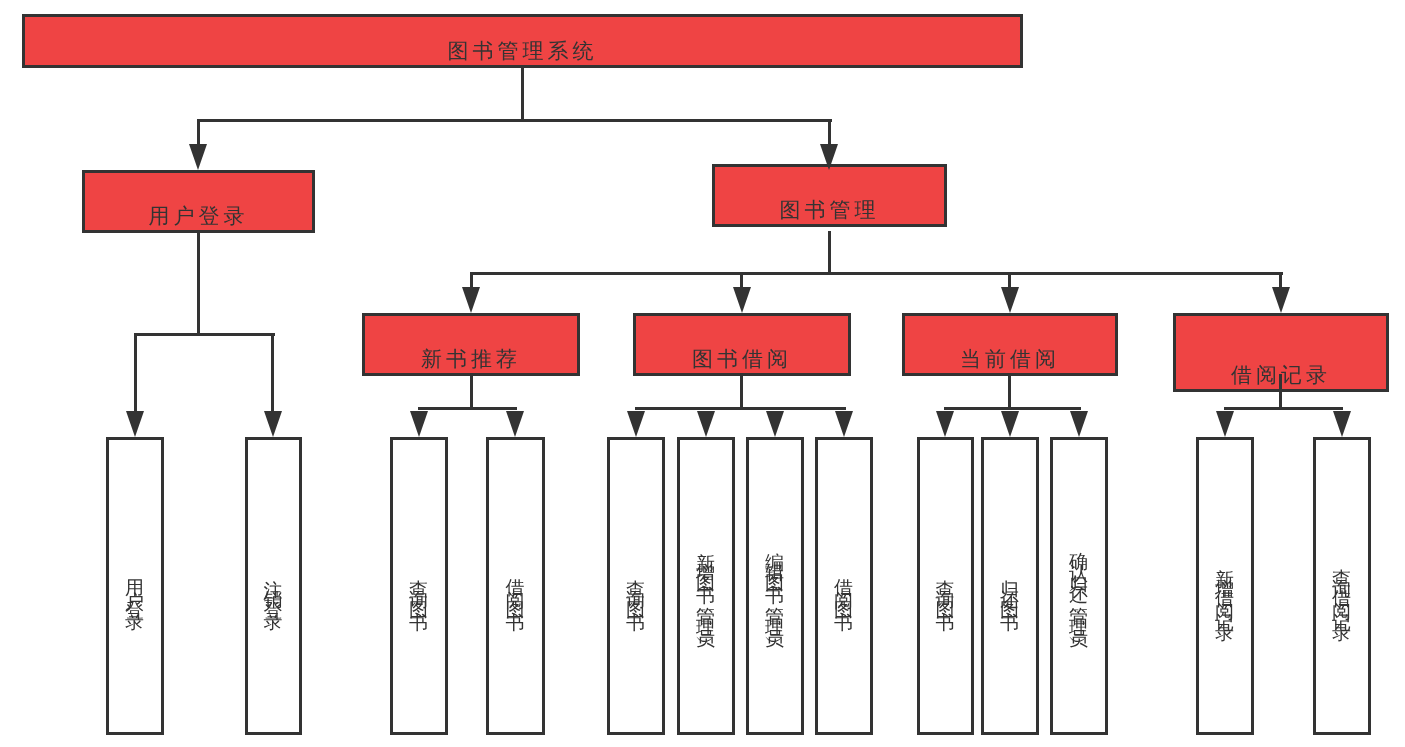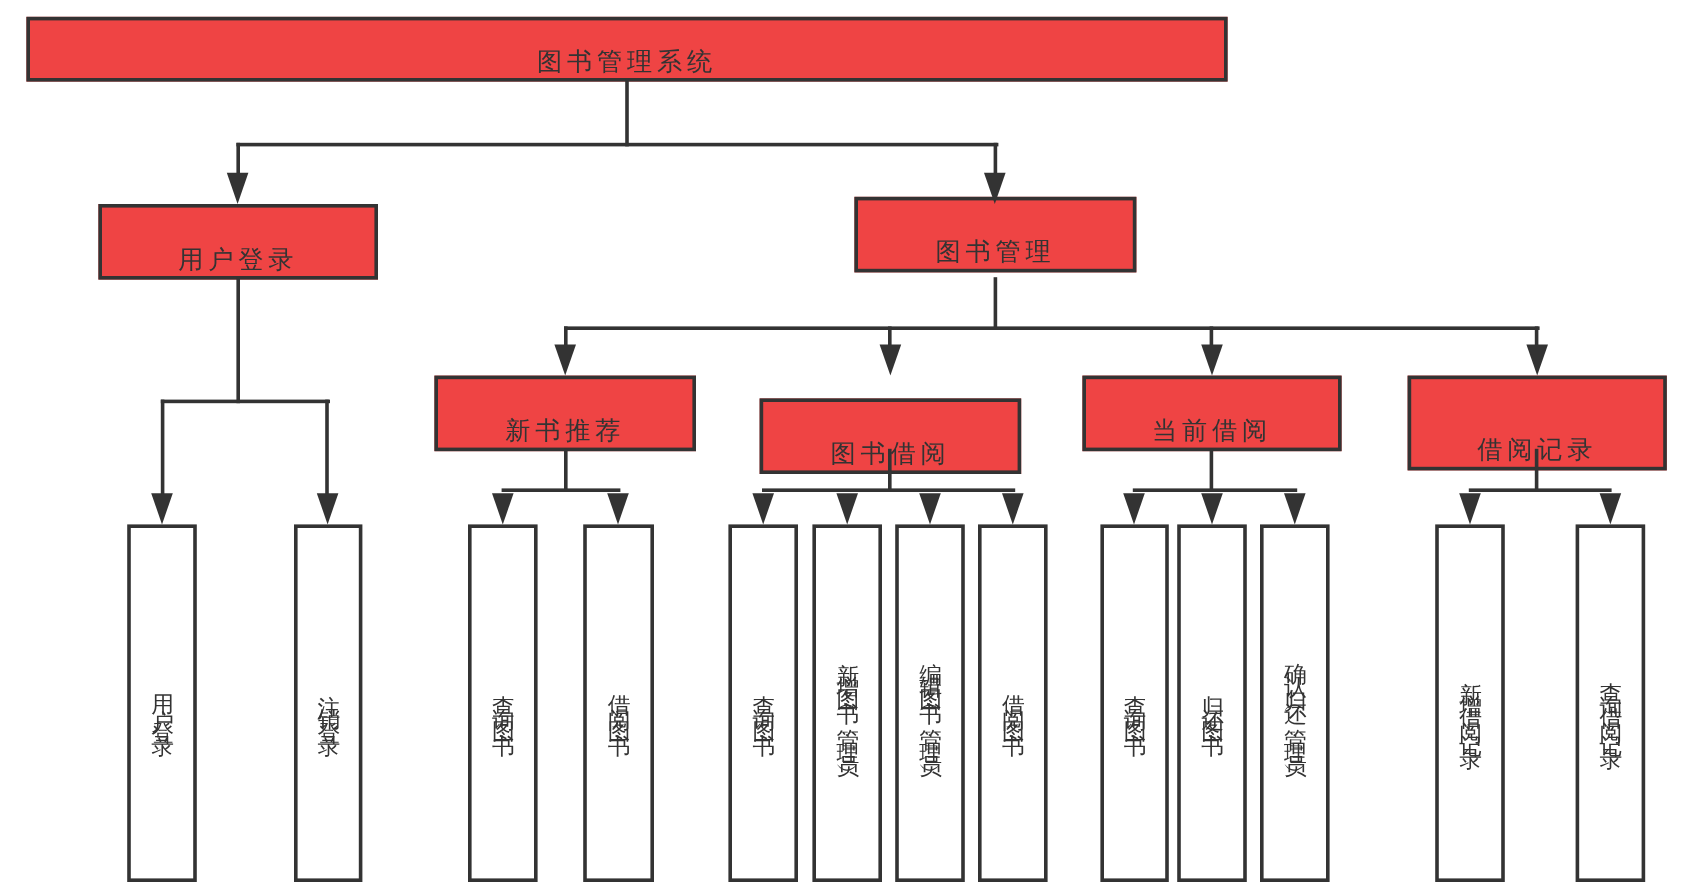--- a/index.html
+++ b/index.html
@@ -46,21 +46,21 @@
   </div>
 
   <div class="box" style="left:712px;top:164px;width:235px;height:63px;">
     <span>图书管理</span>
   </div>
 
   <div class="box" style="left:362px;top:313px;width:218px;height:63px;">
     <span>新书推荐</span>
   </div>
 
-  <div class="box" style="left:633px;top:313px;width:218px;height:63px;margin-top:19px;">
+  <div class="box" style="left:633px;top:313px;width:218px;height:63px;">
     <span>图书借阅</span>
   </div>
 
   <div class="box" style="left:902px;top:313px;width:216px;height:63px;">
     <span>当前借阅</span>
   </div>
 
   <div class="box" style="left:1173px;top:313px;width:216px;height:79px;">
     <span>借阅记录</span>
   </div>

